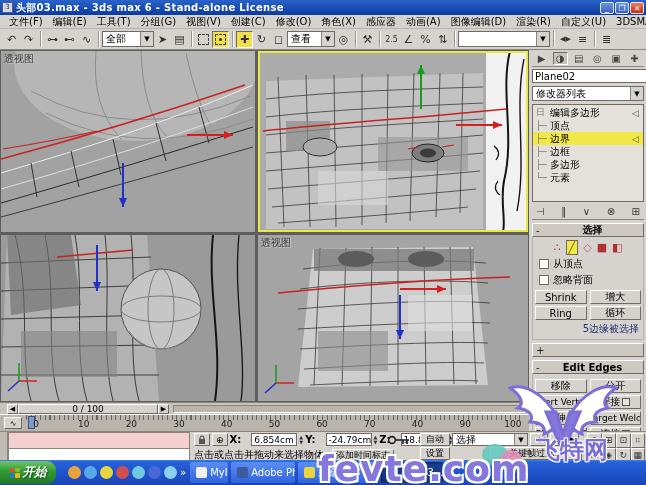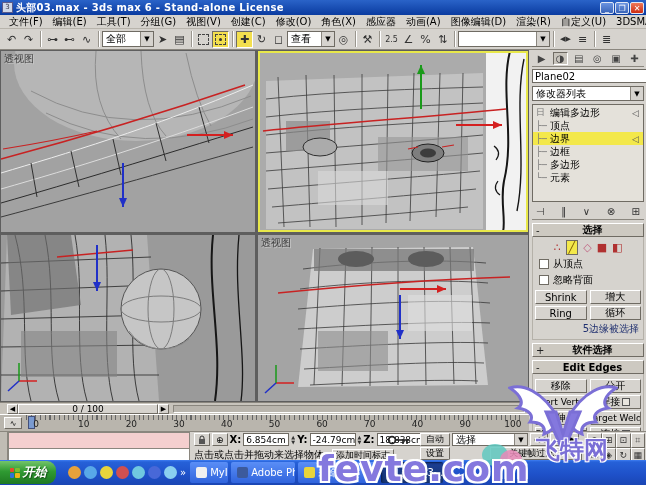--- a/index.html
+++ b/index.html
@@ -94,21 +94,21 @@
 
   
   #statusbar { position:absolute; left:0; top:431px; width:646px; height:29px; background:#d6d3ce; border-top:1px solid #8a867e; }
   #listener { position:absolute; left:0; top:0; width:190px; height:29px; display:flex; }
   #listener .gut { width:8px; background:#c0bcb4; border-right:1px solid #8a867e; }
   #listener .fields { flex:1; display:flex; flex-direction:column; }
   #listener .pink { flex:1; background:#f4cfcf; border:1px solid #8a867e; }
   #listener .white { height:12px; background:#fff; border:1px solid #8a867e; border-top:none; }
   .srow { position:absolute; display:flex; align-items:center; gap:2px; }
   .coordlbl { font-size:10px; font-weight:bold; }
-  .coordfield { width:46px; height:13px; font-size:9px; border:1px solid #6f6b63; background:#fff; padding-left:2px; font-family:inherit; }
+  .coordfield { width:46px; height:13px; font-size:9px; border:1px solid #6f6b63; background:#fff; padding-left:2px; font-family:inherit;margin-left:8px; }
   .spin { display:flex; flex-direction:column; font-size:5px; line-height:5px; color:#333; }
   .minibtn { height:13px; font-size:9px; padding:0 3px; display:flex; align-items:center; justify-content:center;
     border:1px solid; border-color:#fff #6f6b63 #6f6b63 #fff; background:#d6d3ce; white-space:nowrap; }
   .prompt { font-size:10px; white-space:nowrap; }
   #navcluster { position:absolute; right:1px; top:1px; width:58px; height:27px; display:grid; grid-template-columns:repeat(4,1fr); }
   #navcluster span { font-size:9px; text-align:center; line-height:13px; color:#333; border:1px solid; border-color:#fff #6f6b63 #6f6b63 #fff; }
   .pbk { font-size:8px; letter-spacing:-1px; }
 
   
   #taskbar { position:absolute; left:0; top:460px; width:646px; height:25px;
@@ -411,21 +411,20 @@
         <div class="pbtn">Ring</div>
         <div class="pbtn">循环</div>
       </div>
       <div class="selcount">5边缘被选择</div>
     </div>
   </div>
 
   <div class="rollout">
     <div class="rollhdr">
       <span class="pm">+</span>
-      <span class="rtitle">软件选择</span>
     </div>
   </div>
 
   <div class="rollout">
     <div class="rollhdr">
       <span class="pm">-</span>
       <span class="rtitle">Edit Edges</span>
     </div>
     <div class="rollbody">
       <div class="btngrid">

